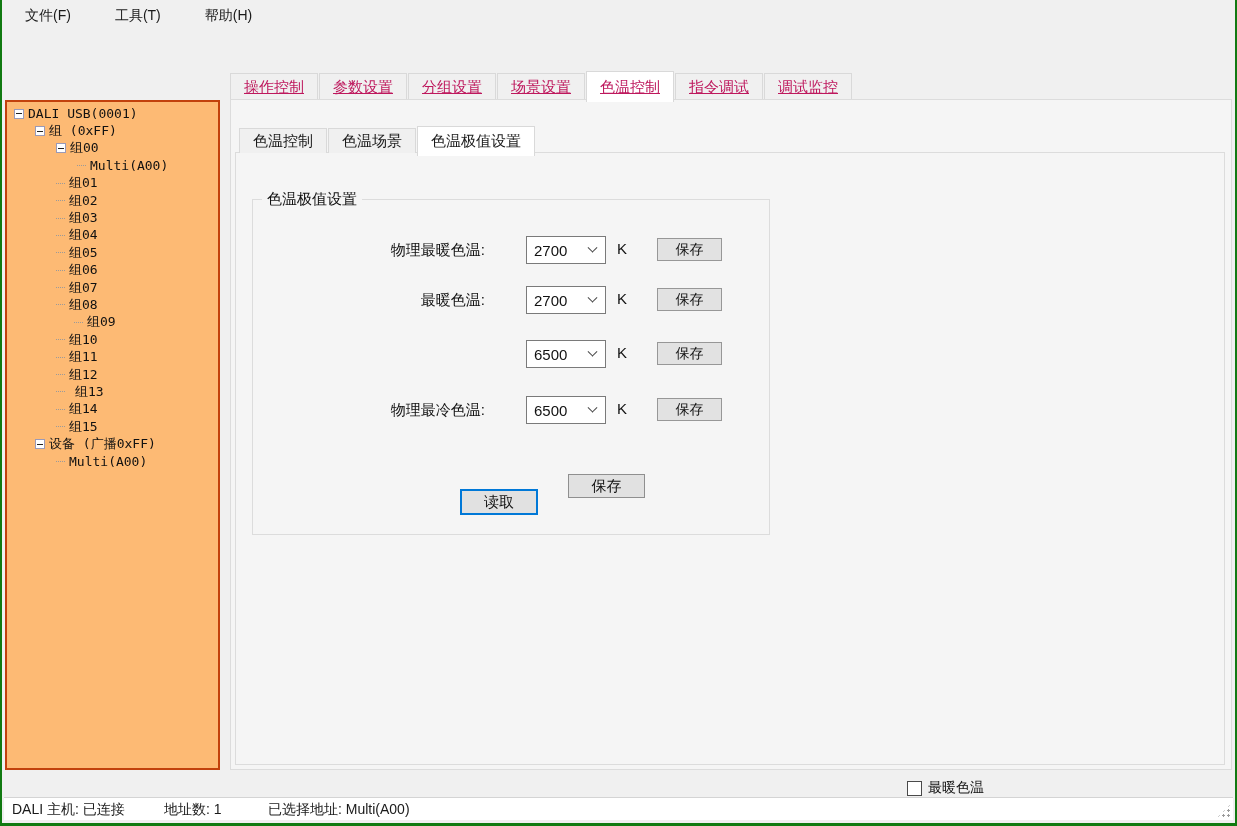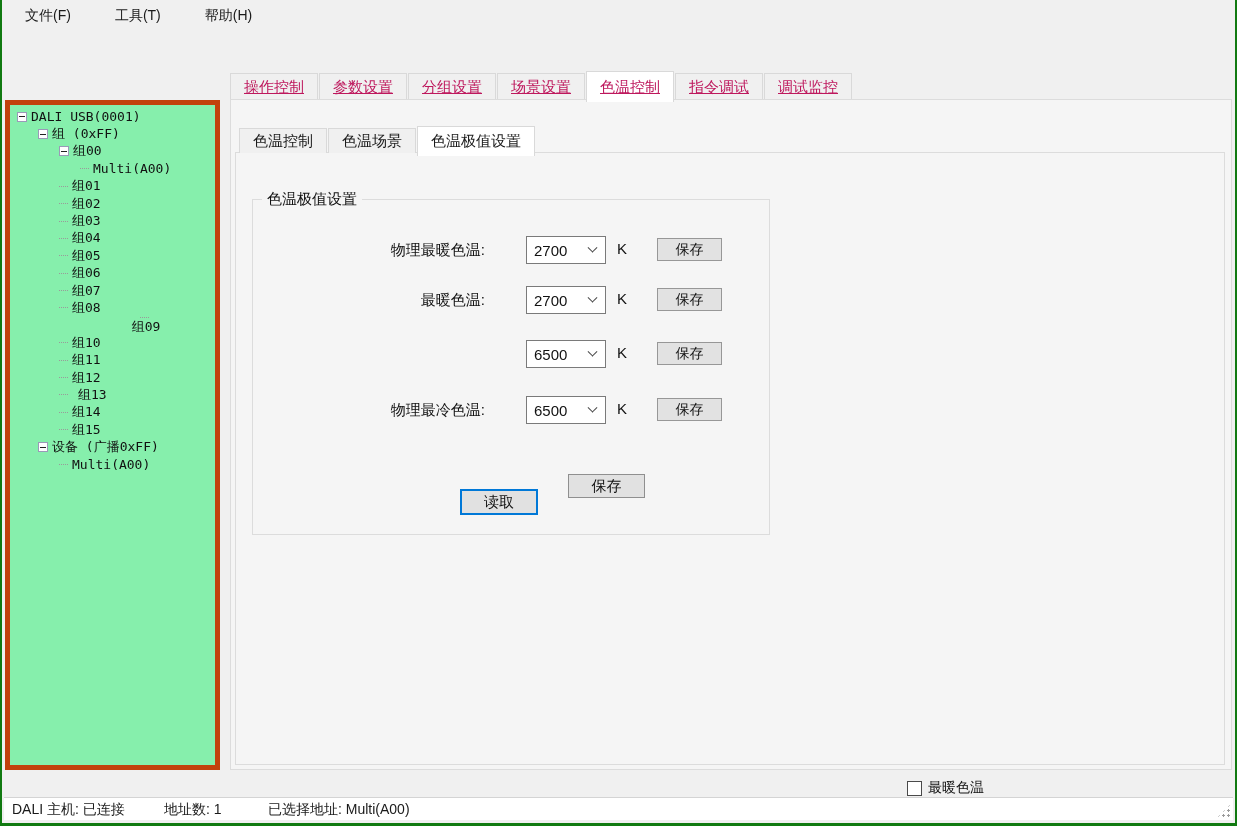--- a/index.html
+++ b/index.html
@@ -17,22 +17,22 @@
   .win-btn { width:57px; height:100%; display:flex; align-items:center; justify-content:center; cursor:default; }
   .glyph-min { width:12px; height:1px; background:#fff; }
   .glyph-max { width:11px; height:11px; border:1px solid #fff; }
   .glyph-close { font-size:16px; font-weight:300; line-height:1; }
 
   
   .menubar { height:31px; display:flex; align-items:center; padding-left:10px; font-size:14px; color:#1a1a1a; }
   .menu-item { padding:5px 13px; margin-right:18px; }
 
   
-  .tree-panel { position:absolute; left:3px; top:100px; width:215px; height:670px; background:#86efac;
-                border:5px solid #c2410c; overflow:hidden;
+  .tree-panel { position:absolute; left:3px; top:100px; width:215px; height:670px; background:#fdba74;
+                border:2px solid #c2410c; overflow:hidden;
                 font-family:"DejaVu Sans Mono","Liberation Mono",monospace; font-size:13px; color:#111; }
   .tree { padding:3px 0 0 0; }
   .tree-row { height:17.4px; display:flex; align-items:center; white-space:nowrap; }
   .expander { width:10px; height:10px; border:1px solid #9a9ab8; background:#fff; margin-right:4px;
               display:flex; align-items:center; justify-content:center; flex:0 0 auto; }
   .expander i { display:block; width:6px; height:1px; background:#222; }
   .tree-dash { width:9px; border-top:1px dotted #9a9a9a; margin-right:4px; flex:0 0 auto; }
 
   
   .tab-strip { position:absolute; left:228px; top:73px; height:27px; display:flex; z-index:2; font-size:15px; }
@@ -145,21 +145,21 @@
           <span>组06</span>
         </div>
         <div class="tree-row" style="padding-left: 49px;">
           <span class="tree-dash"></span>
           <span>组07</span>
         </div>
         <div class="tree-row" style="padding-left: 49px;">
           <span class="tree-dash"></span>
           <span>组08</span>
         </div>
-        <div class="tree-row" style="padding-left: 67px; flex-direction: column;">
+        <div class="tree-row" style="padding-left: 67px;">
           <span class="tree-dash"></span>
           <span>组09</span>
         </div>
         <div class="tree-row" style="padding-left: 49px;">
           <span class="tree-dash"></span>
           <span>组10</span>
         </div>
         <div class="tree-row" style="padding-left: 49px;">
           <span class="tree-dash"></span>
           <span>组11</span>

